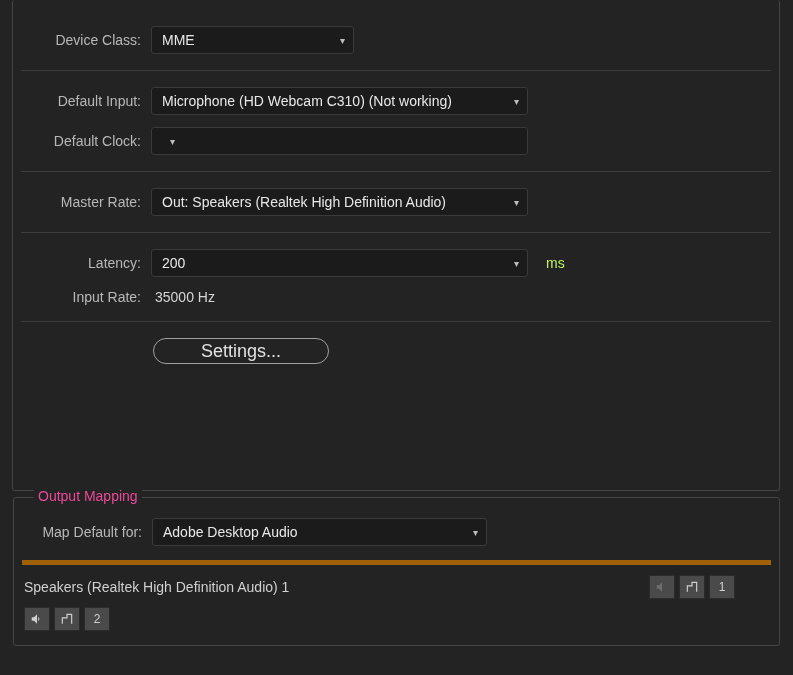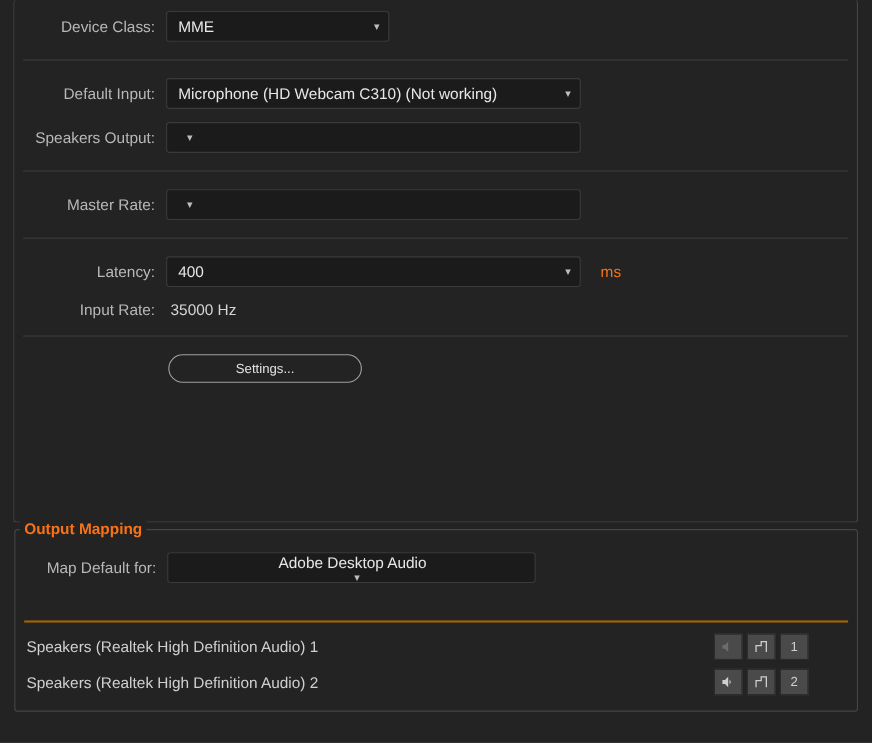--- a/index.html
+++ b/index.html
@@ -12,29 +12,28 @@
     height: 675px;
     overflow: hidden;
   }
   .fieldset {
     border: 1px solid #454545;
     border-radius: 3px;
     margin: 6px 13px 6px 13px;
     position: relative;
     padding: 14px 8px 10px 8px;
   }
-  .fieldset.first { margin-top: 0; padding-top: 4px; border-top: none; margin-left: 12px;}
+  .fieldset.first { margin-top: 0; padding-top: 20px; border-top: none; margin-left: 12px;}
   .legend {
     position: absolute;
     top: -10px;
-    left: 4px;
+    left: 20px;
     background: #232323;
     padding: 0 4px;
-    color: #f97316;
-    font-weight: bold;
+    color: #ec4899;
   }
   .row {
     display: flex;
     align-items: center;
     padding: 6px 0;
     gap: 10px;
   }
   .label {
     width: 120px;
     text-align: right;
@@ -52,45 +51,45 @@
     color: #e8e8e8;
     cursor: pointer;
   }
   .dropdown .chev {
     font-size: 10px;
     color: #bdbdbd;
     margin-left: 8px;
   }
   .dd-w203 { width: 203px; }
   .dd-w445 { width: 377px; }
-  .dd-w335 { width: 335px; flex-direction: column; }
-  .unit { margin-left: 8px; color: #f97316; }
+  .dd-w335 { width: 335px; }
+  .unit { margin-left: 8px; color: #bef264; }
   .static-val { color: #d6d6d6; padding-left: 4px; }
   .hr {
     border: none;
     border-top: 1px solid #3d3d3d;
     margin: 10px 0 10px 0;
   }
   .btn-settings {
     display: inline-flex;
     justify-content: center;
     align-items: center;
     height: 26px;
     width: 176px;
     margin-left: 132px;
     border: 1px solid #a0a0a0;
     border-radius: 13px;
     background: transparent;
     color: #e2e2e2;
     cursor: pointer;
-    font-size: 12px;
+    font-size: 18px;
   }
   .outmap-list {
-    border-top: 2px solid #a16207;
-    margin-top: 28px;
+    border-top: 5px solid #a16207;
+    margin-top: 8px;
     padding-top: 6px;
   }
   .outrow {
     display: flex;
     align-items: center;
     justify-content: space-between;
     padding: 4px 2px;
   }
   .outrow .txt { color: #d0d0d0; }
   .icnbtns { display: flex; gap: 4px; margin-right: 34px;}
@@ -124,41 +123,42 @@
 
   <div class="row">
     <div class="label">Default Input:</div>
     <div class="dropdown dd-w445">
       <span>Microphone (HD Webcam C310) (Not working)</span>
       <span class="chev">▾</span>
     </div>
   </div>
 
   <div class="row">
-    <div class="label">Speakers Output:</div>
+    <div class="label">Default Clock:</div>
     <div class="dropdown dd-w445">
       <span class="chev">▾</span>
     </div>
   </div>
 
   <hr class="hr">
 
   <div class="row">
     <div class="label">Master Rate:</div>
     <div class="dropdown dd-w445">
+      <span>Out: Speakers (Realtek High Definition Audio)</span>
       <span class="chev">▾</span>
     </div>
   </div>
 
   <hr class="hr">
 
   <div class="row">
     <div class="label">Latency:</div>
     <div class="dropdown dd-w445">
-      <span>400</span>
+      <span>200</span>
       <span class="chev">▾</span>
     </div>
     <span class="unit">ms</span>
   </div>
 
   <div class="row">
     <div class="label">Input Rate:</div>
     <span class="static-val">35000 Hz</span>
   </div>
 
@@ -197,21 +197,20 @@
               <path fill="none" stroke="currentColor" stroke-width="2" d="M4 20V10h8V4h8v16"></path>
             </svg>
         </div>
         <div class="ibtn">
           <span>1</span>
         </div>
       </div>
     </div>
 
     <div class="outrow">
-      <span class="txt">Speakers (Realtek High Definition Audio) 2</span>
       <div class="icnbtns">
         <div class="ibtn">
           <svg viewBox="0 0 24 24">
               <path fill="currentColor" d="M3 9v6h4l5 5V4L7 9H3zm13 3a4 4 0 0 0-2-3.5v7A4 4 0 0 0 16 12z"></path>
             </svg>
         </div>
         <div class="ibtn">
           <svg viewBox="0 0 24 24">
               <path fill="none" stroke="currentColor" stroke-width="2" d="M4 20V10h8V4h8v16"></path>
             </svg>

